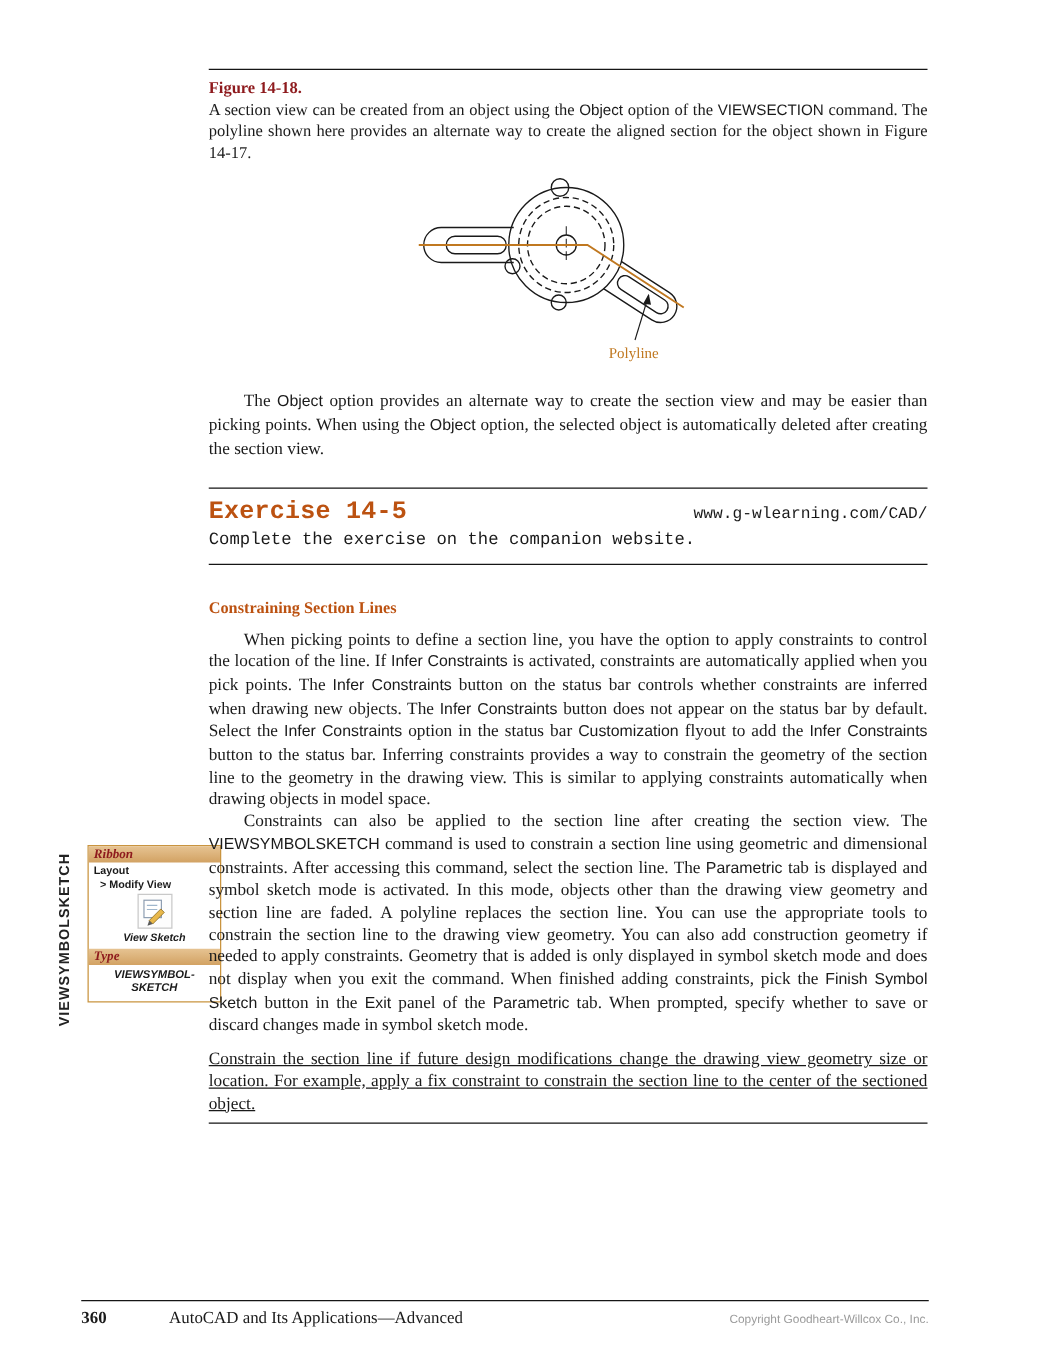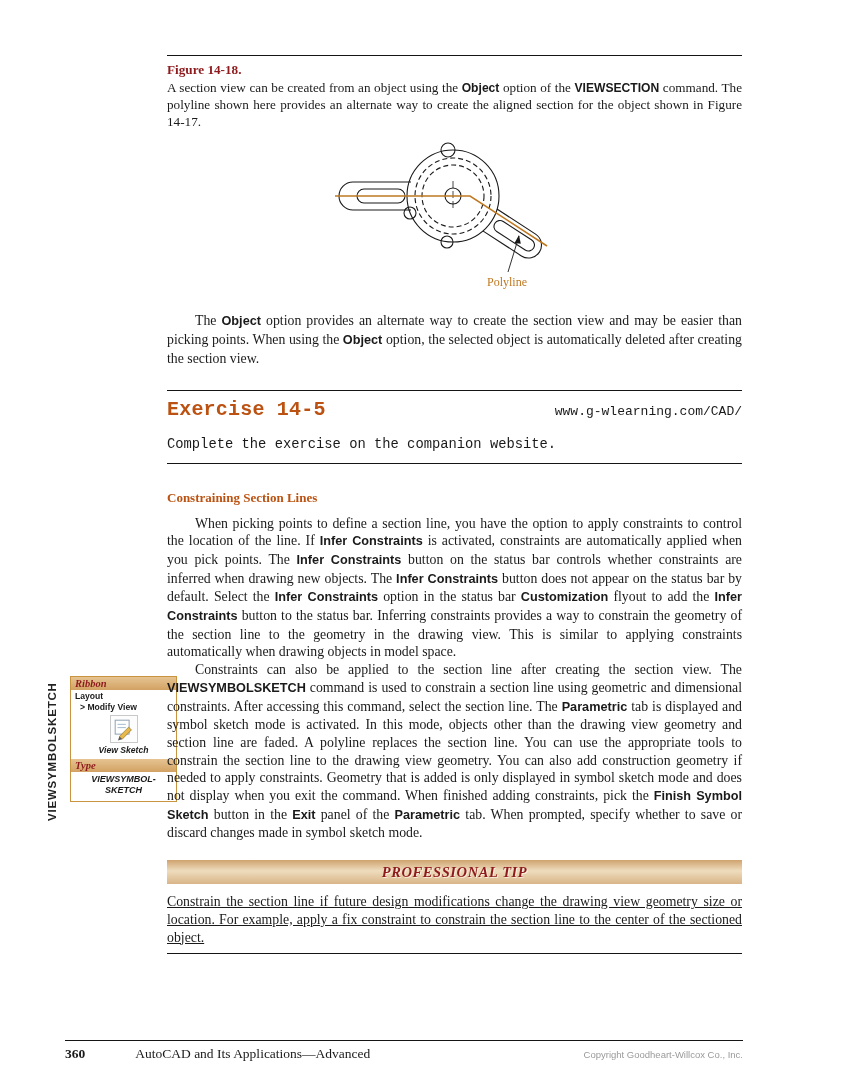--- a/index.html
+++ b/index.html
@@ -8,33 +8,33 @@
     position:relative; width:849px; height:1087px; background:#fff;
     font-family:"Liberation Serif", serif; color:#1a1a1a; overflow:hidden;
   }
   .col { position:absolute; left:167px; top:0; width:575px; }
   .rule { border:none; border-top:1.7px solid #151515; height:0; }
   .rule-top { margin-top:55px; }
 
   .fig-label { color:var(--maroon,#8E1A1D); font-weight:bold; font-size:13.2px; margin-top:6px; }
   .caption { font-size:13.2px; line-height:16.8px; text-align:justify; margin-top:2px; }
 
-  .cmd { font-family:"Liberation Sans", sans-serif; font-weight:bold; font-size:0.92em; }
+  .cmd { font-family:"Liberation Sans", sans-serif; font-weight:normal; font-size:0.92em; }
 
   .fig-art { margin-top:6px; height:160px; }
   .fig-art svg { display:block; margin-left:128px; }
 
   .body-para { font-size:13.8px; line-height:17.7px; text-align:justify; text-indent:28px; }
   .para-object { margin-top:16px; }
 
   .exercise { margin-top:22px;font-family:Liberation Mono, monospace; }
   .ex-head { display:flex; align-items:baseline; margin-top:7px; }
   .ex-title { color:var(--orange,#BC5211); font-weight:bold; font-size:20px; letter-spacing:0.2px; }
   .ex-url { margin-left:auto; font-size:13px; }
-  .ex-body { font-size:13.8px; margin-top:16px; }
+  .ex-body { font-size:13.8px; margin-top:4px; }
   .ex-rule-bottom { margin-top:11px; }
 
   .sec-heading { color:var(--orange,#BC5211); font-weight:bold; font-size:13px; margin-top:26px; }
   .para1 { margin-top:9px; }
   .para2 { margin-top:0; }
 
   .tip-banner {
     margin-top:18px; height:24px; line-height:24px; text-align:center;
     background:linear-gradient(180deg,#cfa36f 0%, #eedcbd 45%, #d9b588 100%);
     color:var(--maroon,#8E1A1D); font-weight:bold; font-style:italic;
@@ -151,21 +151,20 @@
       </div>
       <div class="ex-body">Complete the exercise on the companion website.</div>
       <hr class="rule ex-rule-bottom">
     </div>
 
     <div class="sec-heading">Constraining Section Lines</div>
 
     <div class="body-para para1"><span>When picking points to define a section line, you have the option to apply constraints to control the location of the line. If </span><span class="cmd">Infer Constraints</span><span> is activated, constraints are automatically applied when you pick points. The </span><span class="cmd">Infer Constraints</span><span> button on the status bar controls whether constraints are inferred when drawing new objects. The </span><span class="cmd">Infer Constraints</span><span> button does not appear on the status bar by default. Select the </span><span class="cmd">Infer Constraints</span><span> option in the status bar </span><span class="cmd">Customization</span><span> flyout to add the </span><span class="cmd">Infer Constraints</span><span> button to the status bar. Inferring constraints provides a way to constrain the geometry of the section line to the geometry in the drawing view. This is similar to applying constraints automatically when drawing objects in model space.</span></div>
     <div class="body-para para2"><span>Constraints can also be applied to the section line after creating the section view. The </span><span class="cmd">VIEWSYMBOLSKETCH</span><span> command is used to constrain a section line using geometric and dimensional constraints. After accessing this command, select the section line. The </span><span class="cmd">Parametric</span><span> tab is displayed and symbol sketch mode is activated. In this mode, objects other than the drawing view geometry and section line are faded. A polyline replaces the section line. You can use the appropriate tools to constrain the section line to the drawing view geometry. You can also add construction geometry if needed to apply constraints. Geometry that is added is only displayed in symbol sketch mode and does not display when you exit the command. When finished adding constraints, pick the </span><span class="cmd">Finish Symbol Sketch</span><span> button in the </span><span class="cmd">Exit</span><span> panel of the </span><span class="cmd">Parametric</span><span> tab. When prompted, specify whether to save or discard changes made in symbol sketch mode.</span></div>
 
-    <div class="tip-banner">PROFESSIONAL TIP</div>
     <div class="tip-body">Constrain the section line if future design modifications change the drawing view geometry size or location. For example, apply a fix constraint to constrain the section line to the center of the sectioned object.</div>
     <hr class="rule tip-rule">
 
   </div>
 
   <div class="footer">
     <span class="f-page">360</span>
     <span class="f-title">AutoCAD and Its Applications—Advanced</span>
     <span class="f-copy">Copyright Goodheart-Willcox Co., Inc.</span>
   </div>

